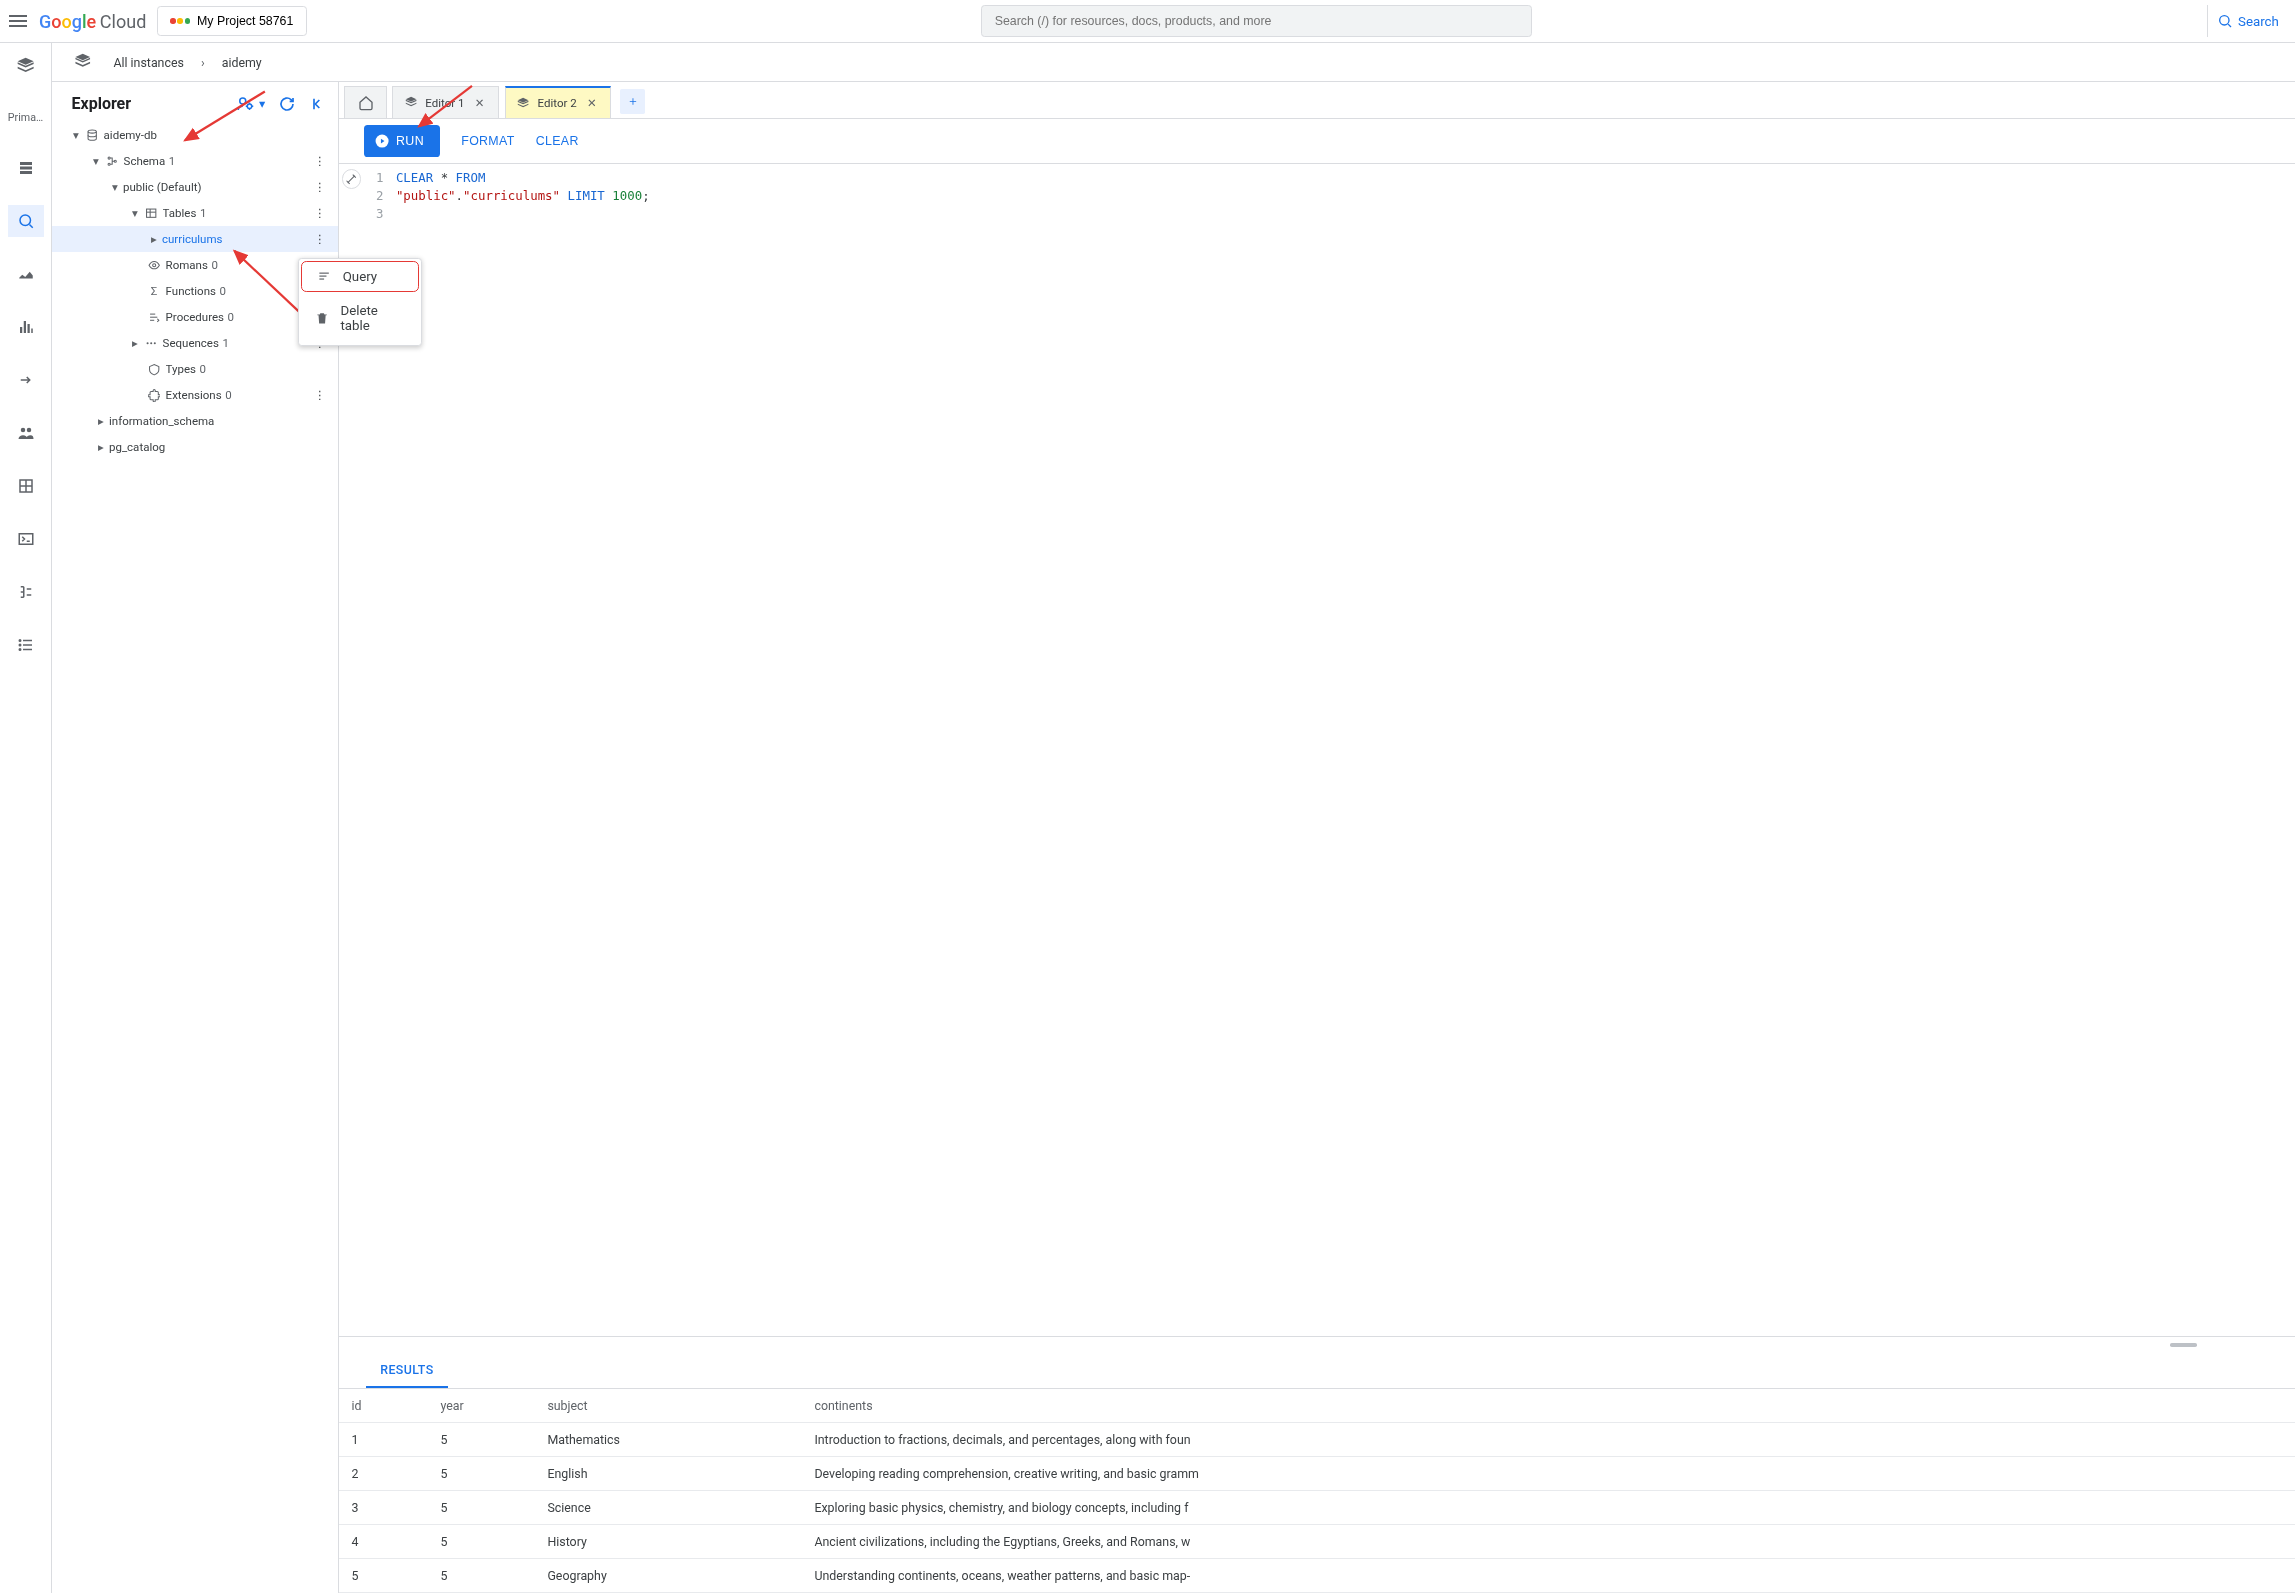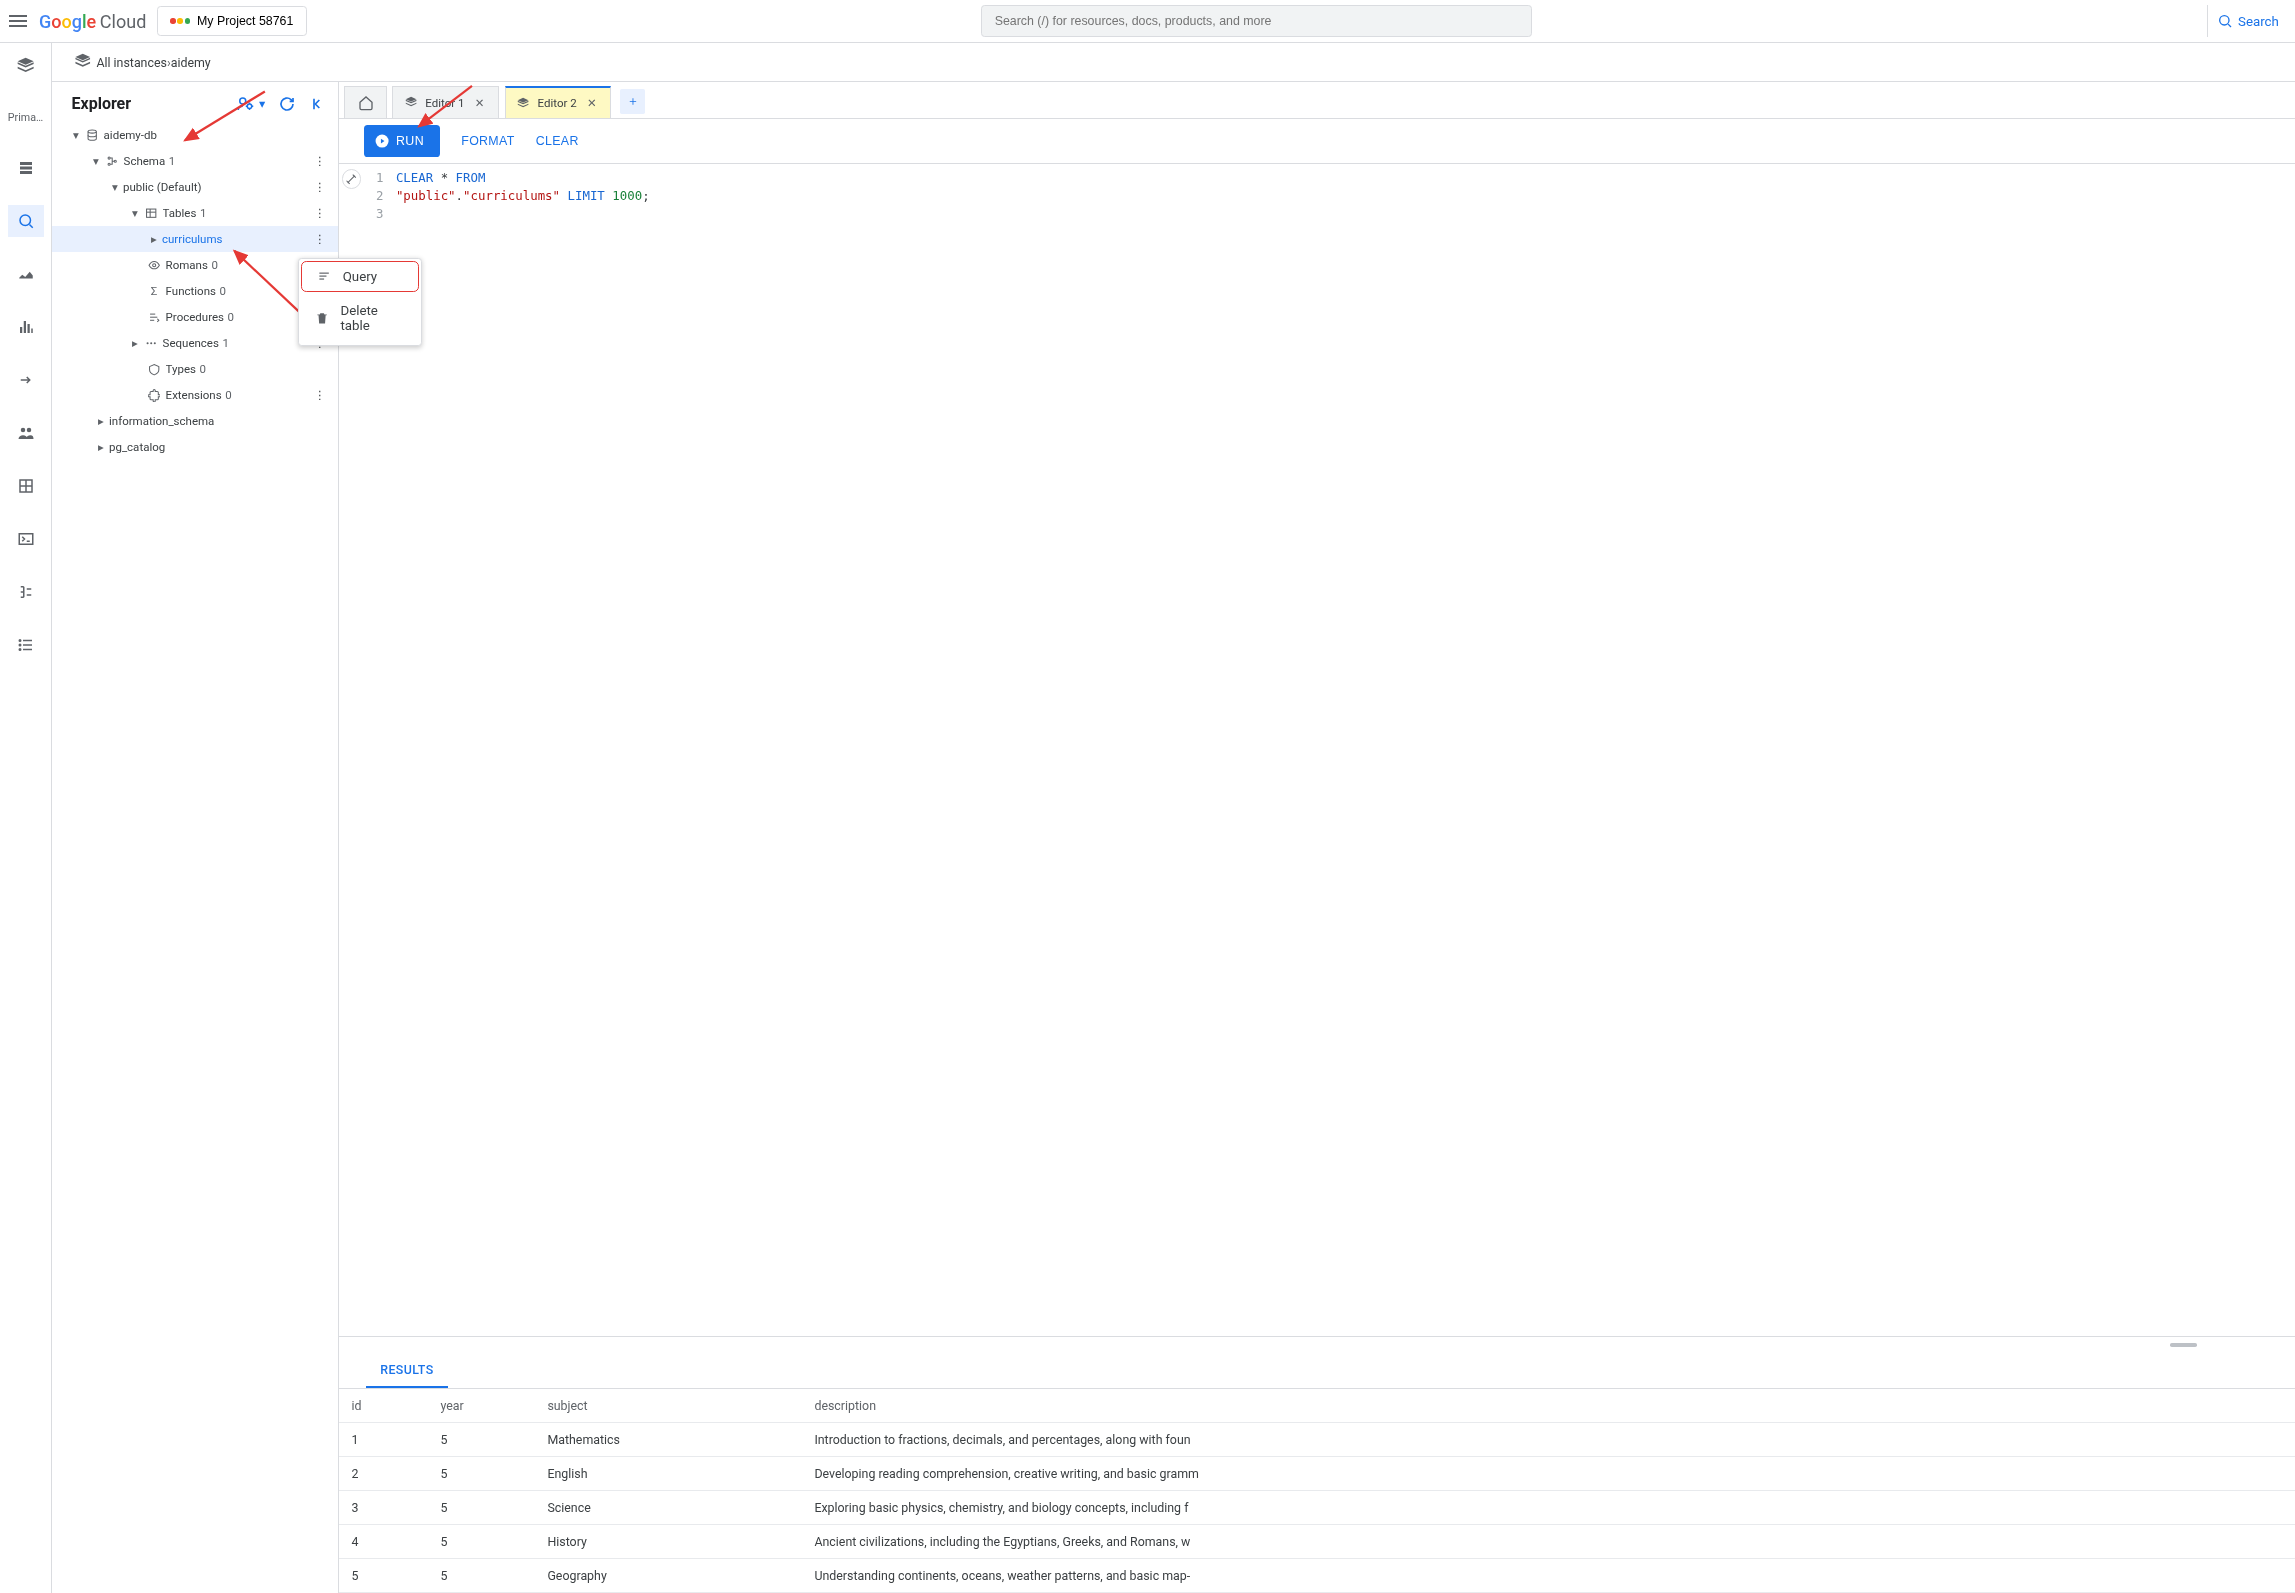--- a/index.html
+++ b/index.html
@@ -27,21 +27,21 @@
   
   .body{display:flex; height:calc(100% - 43px);}
   .rail{width:52px; border-right:0.9px solid #dadce0; display:flex; flex-direction:column; align-items:center; padding-top:5.3px; gap:21px;}
   .rail-label{font-size:10.7px; color:#5f6368; width:100%; text-align:center; white-space:nowrap; overflow:hidden; text-overflow:ellipsis; padding:5.3px 3.6px 7.1px;}
   .rail-icon{width:36px;height:32px;display:flex;align-items:center;justify-content:center;color:#5f6368;border-radius:0;cursor:pointer;}
   .rail-icon.active{color:#1a73e8;background:#e8f0fe;}
   .rail-icon svg{width:18px;height:18px;}
   .stack-icon{width:37px;height:36px;display:flex;align-items:center;justify-content:center;color:#5f6368;}
   
   .main{flex:1;display:flex;flex-direction:column;min-width:0;}
-  .breadcrumb{height:39px;border-bottom:0.9px solid #dadce0;display:flex;align-items:center;padding:0 21.3px;gap:0;font-size:12.4px;}
+  .breadcrumb{height:39px;border-bottom:0.9px solid #dadce0;display:flex;align-items:center;padding:0 21.3px;gap:17px;font-size:12.4px;}
   .breadcrumb .stack{margin-right:3.6px;color:#5f6368;}
   .breadcrumb a{color:#3c4043;text-decoration:none;}
   .chev{color:#5f6368;}
   
   .workarea{flex:1;display:flex;min-height:0;}
   
   
   .explorer{width:287px;border-right:0.9px solid #dadce0;display:flex;flex-direction:column;position:relative;}
   .explorer-head{display:flex;align-items:center;justify-content:space-between;padding:12.4px 12.4px 9px 19.5px;}
   .explorer-head h2{font-size:16px;font-weight:700;color:#202124;}
@@ -502,21 +502,21 @@
                 <col style="width:89px">
                 <col style="width:107px">
                 <col style="width:267px">
                 <col>
               </colgroup>
             <thead>
                 <tr>
               <th>id</th>
               <th>year</th>
               <th>subject</th>
-              <th>description</th>
+              <th>continents</th>
             </tr>
               </thead>
             <tbody id="res-body">
                 <tr>
                   <td>1</td>
                   <td>5</td>
                   <td>Mathematics</td>
                   <td>Introduction to fractions, decimals, and percentages, along with foun</td>
                 </tr>
                 <tr>

